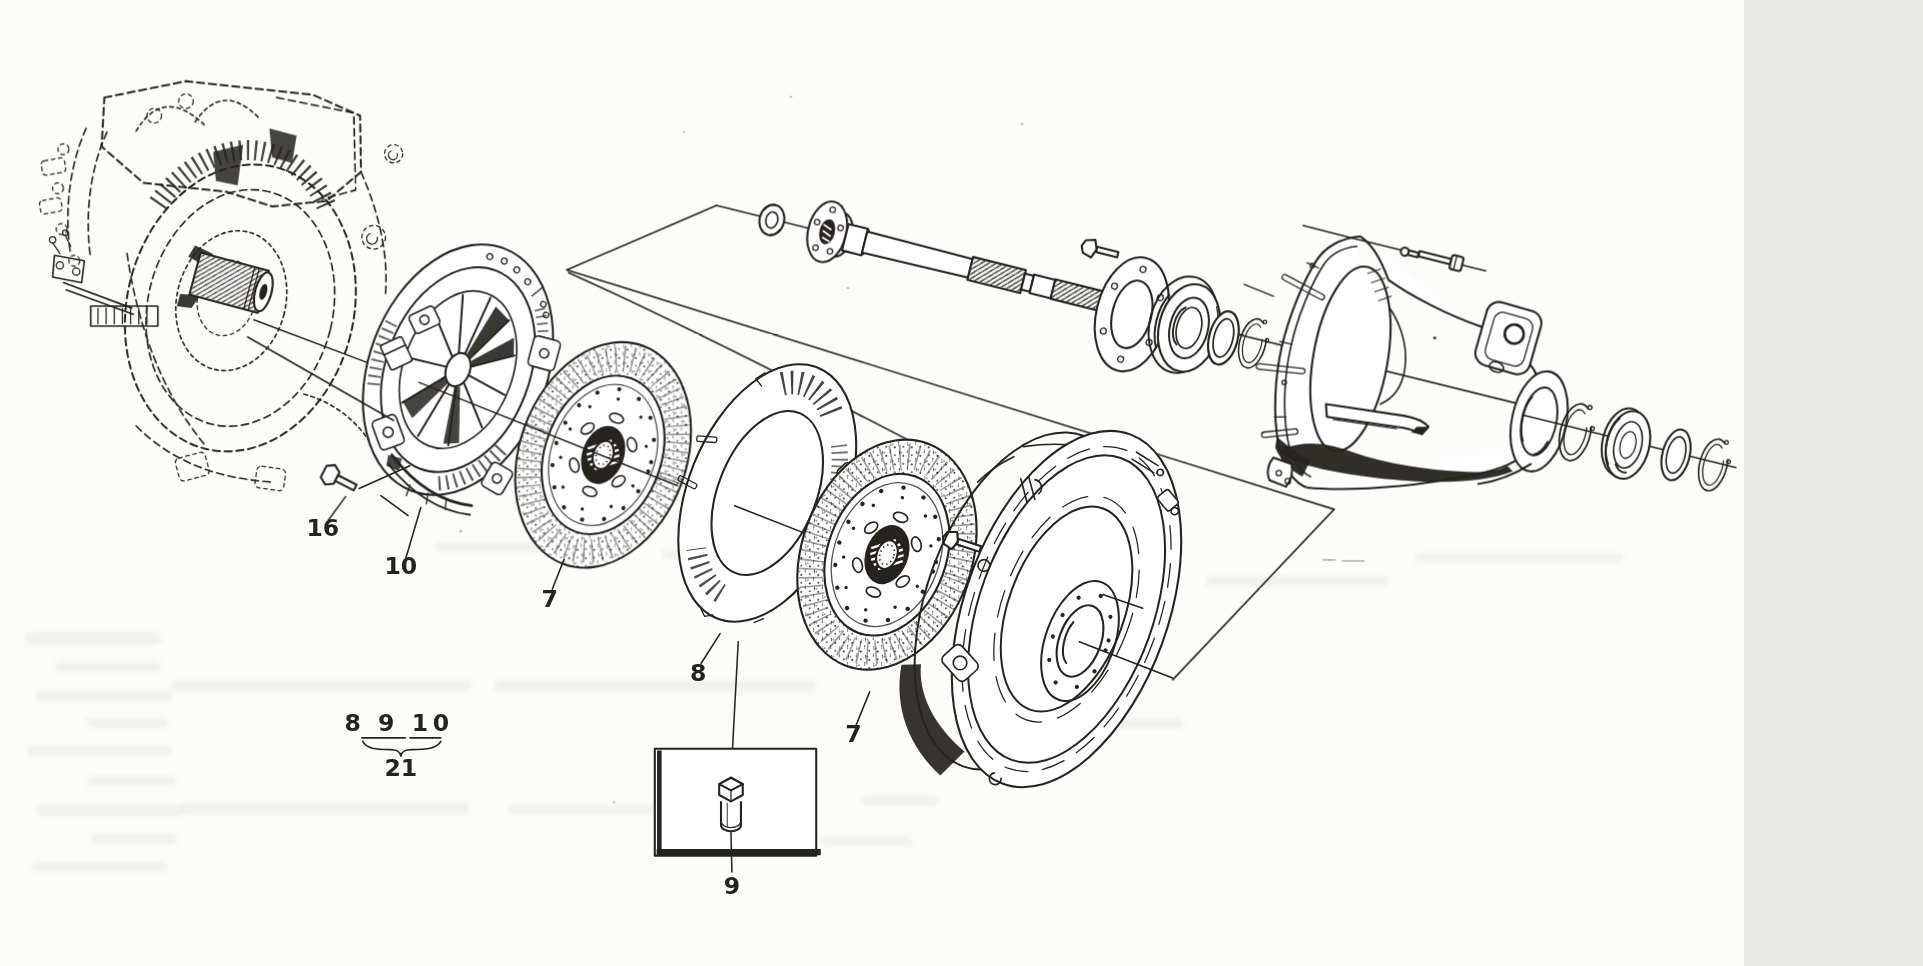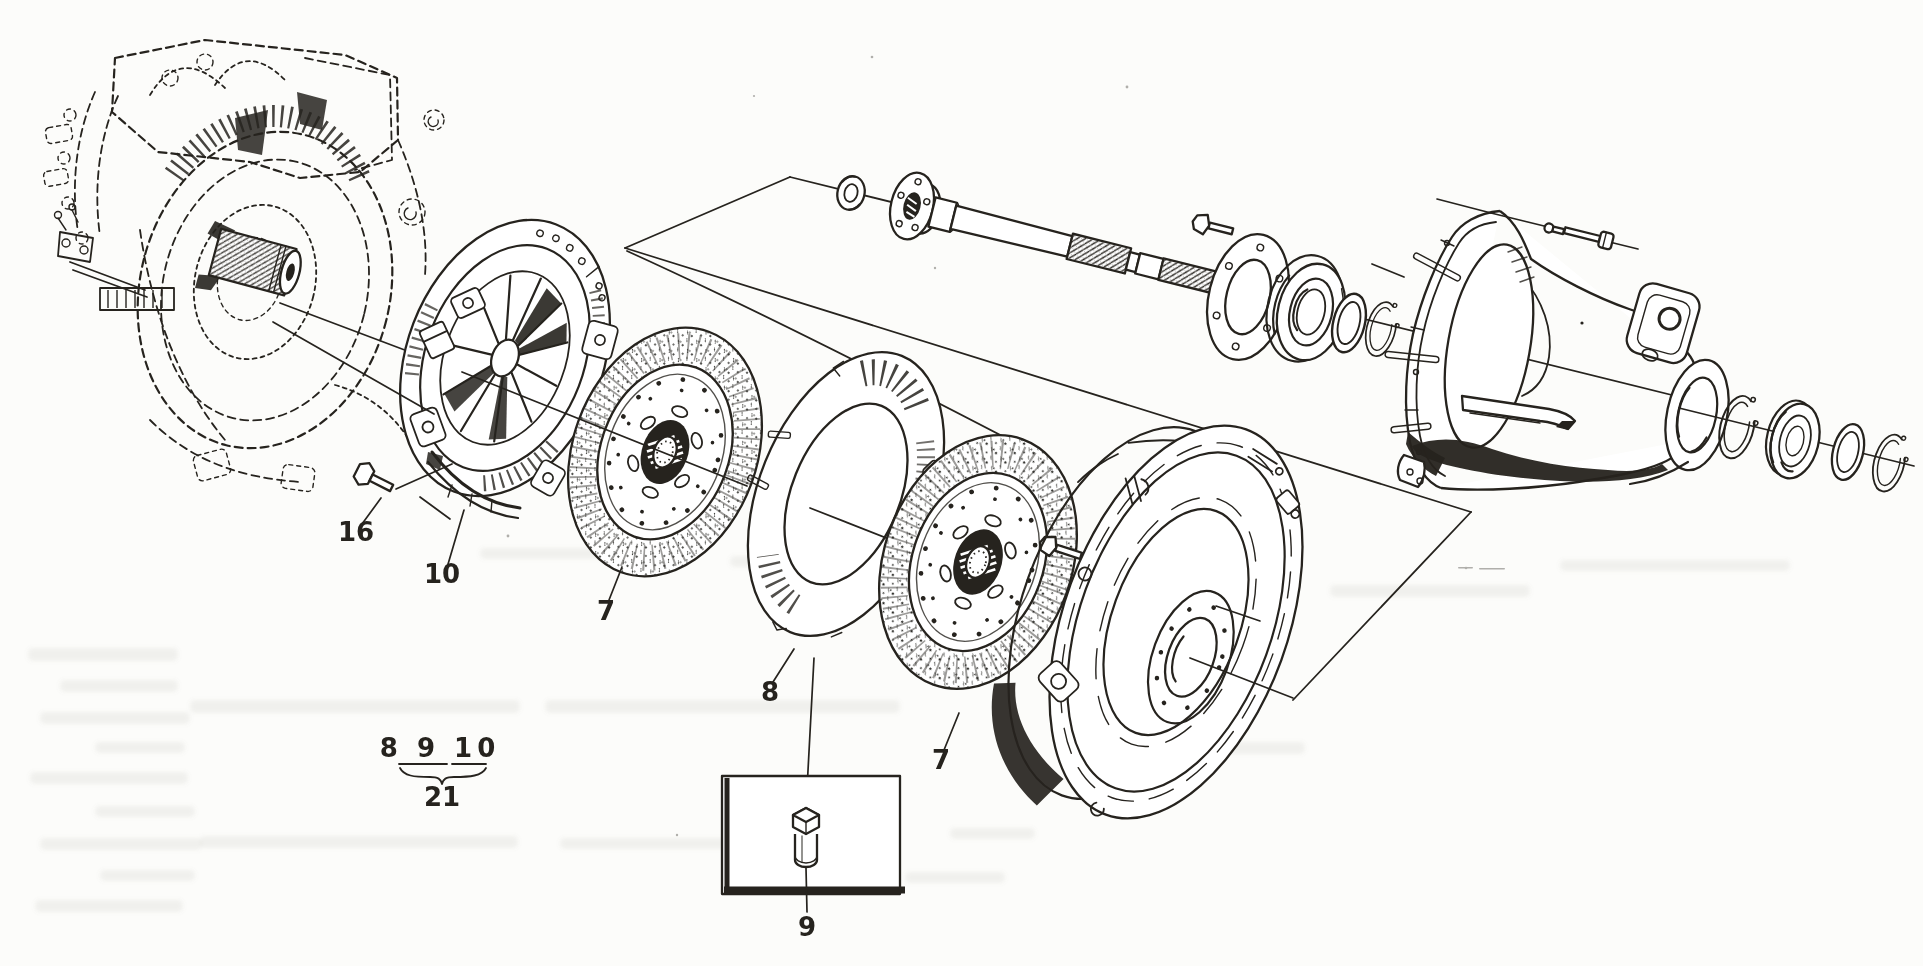--- a/index.html
+++ b/index.html
@@ -1,16 +1,16 @@
 <!DOCTYPE html>
 <html><head>
 <meta charset="utf-8">
 <style>
   html,body{margin:0;padding:0;background:#e8e8e4;}
-  #page{width:1923px;height:966px;background:#fcfcfa;position:relative;overflow:hidden;
+  #page{width:1744px;height:966px;background:#fcfcfa;position:relative;overflow:hidden;
         font-family:"DejaVu Sans",sans-serif;}
   svg{display:block;width:100%;height:100%;}
   .s{fill:none;stroke:#26231e;stroke-width:2.2;stroke-linecap:round;stroke-linejoin:round;}
   .w1{stroke-width:1.4}.w2{stroke-width:1.8}.w3{stroke-width:3}
   .wf{fill:#ffffff;stroke:#26231e;stroke-width:2.3;stroke-linejoin:round;}
   .ink{fill:#26231e;stroke:none;}
   .dash{stroke-dasharray:8 5;}
   .dash2{stroke-dasharray:4 4;}
   .lead{fill:none;stroke:#26231e;stroke-width:1.7;stroke-linecap:round;}
   .callout{font:700 26px "DejaVu Sans",sans-serif;fill:#26231e;text-anchor:middle;}

